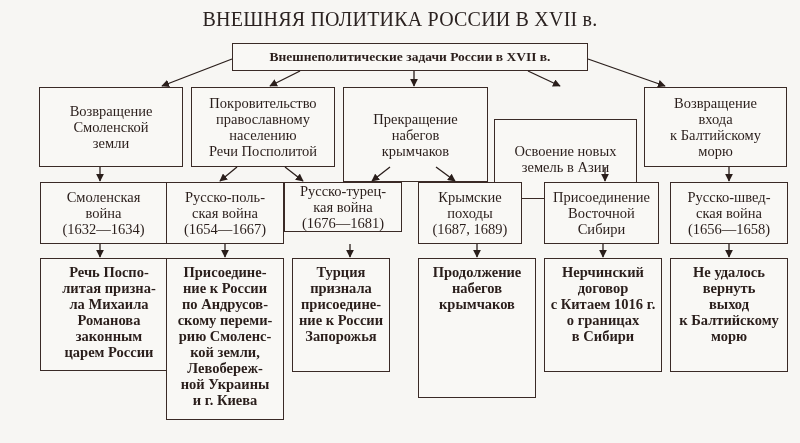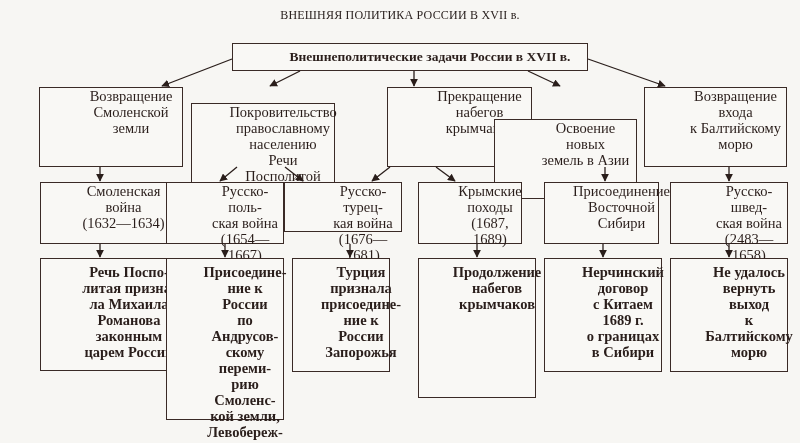--- a/index.html
+++ b/index.html
@@ -10,40 +10,39 @@
     }
     body {
       position: relative;
       font-family: "Liberation Serif", "DejaVu Serif", serif;
       color: #2a211c;
     }
     .title {
       position: absolute;
       left: 0; top: 8px; width: 800px;
       text-align: center;
-      font-size: 12px;
+      font-size: 20px;
       letter-spacing: 0.2px;
       color: #2b2220;
     }
     .box {
       position: absolute;
       box-sizing: border-box;
       border: 1.5px solid #3a2a26;
       background: #f9f8f5;
       display: flex;
       flex-direction: column;
       align-items: center;
       text-align: center;
       font-size: 14.5px;
       line-height: 16px;
       color: #2a1e1b;
       white-space: pre-line;
-      padding-left: 40px;
     }
-    .box.center { }
+    .box.center { justify-content: center; }
     .box.top { justify-content: flex-start; padding-top: 5px; }
     .root {
       font-weight: bold;
       font-size: 13.5px;
       justify-content: center;
     }
     .bold { font-weight: bold; }
     svg.arrows {
       position: absolute; left: 0; top: 0;
       width: 800px; height: 443px;
@@ -57,27 +56,27 @@
 
 <div class="box root" style="left:232px; top:43px; width:356px; height:28px;">
   <span>Внешнеполитические задачи России в XVII в.</span>
 </div>
 
 <div class="box center" style="left:39px; top:87px; width:144px; height:80px;">
   <span>Возвращение
 Смоленской
 земли</span>
 </div>
-<div class="box center" style="left:191px; top:87px; width:144px; height:80px;margin-top:16px;">
+<div class="box center" style="left:191px; top:87px; width:144px; height:80px;">
   <span>Покровительство
 православному
 населению
 Речи Посполитой</span>
 </div>
-<div class="box center" style="left:343px; top:87px; width:145px; height:80px;margin-left:44px;">
+<div class="box center" style="left:343px; top:87px; width:145px; height:95px;">
   <span>Прекращение
 набегов
 крымчаков</span>
 </div>
 <div class="box center" style="left:494px; top:87px; width:143px; height:80px;margin-top:32px;">
   <span>Освоение новых
 земель в Азии</span>
 </div>
 <div class="box center" style="left:644px; top:87px; width:143px; height:80px;">
   <span>Возвращение
@@ -107,21 +106,21 @@
 (1687, 1689)</span>
 </div>
 <div class="box center" style="left:544px; top:182px; width:115px; height:62px;">
   <span>Присоединение
 Восточной
 Сибири</span>
 </div>
 <div class="box center" style="left:670px; top:182px; width:118px; height:62px;">
   <span>Русско-швед-
 ская война
-(2483—1658)</span>
+(1656—1658)</span>
 </div>
 
 <div class="box top bold" style="left:40px; top:258px; width:138px; height:113px;">
   <span>Речь Поспо-
 литая призна-
 ла Михаила
 Романова
 законным
 царем России</span>
 </div>
@@ -144,21 +143,21 @@
 Запорожья</span>
 </div>
 <div class="box top bold" style="left:418px; top:258px; width:118px; height:140px;">
   <span>Продолжение
 набегов
 крымчаков</span>
 </div>
 <div class="box top bold" style="left:544px; top:258px; width:118px; height:114px;">
   <span>Нерчинский
 договор
-с Китаем 1689 г.
+с Китаем 1016 г.
 о границах
 в Сибири</span>
 </div>
 <div class="box top bold" style="left:670px; top:258px; width:118px; height:114px;">
   <span>Не удалось
 вернуть
 выход
 к Балтийскому
 морю</span>
 </div>

